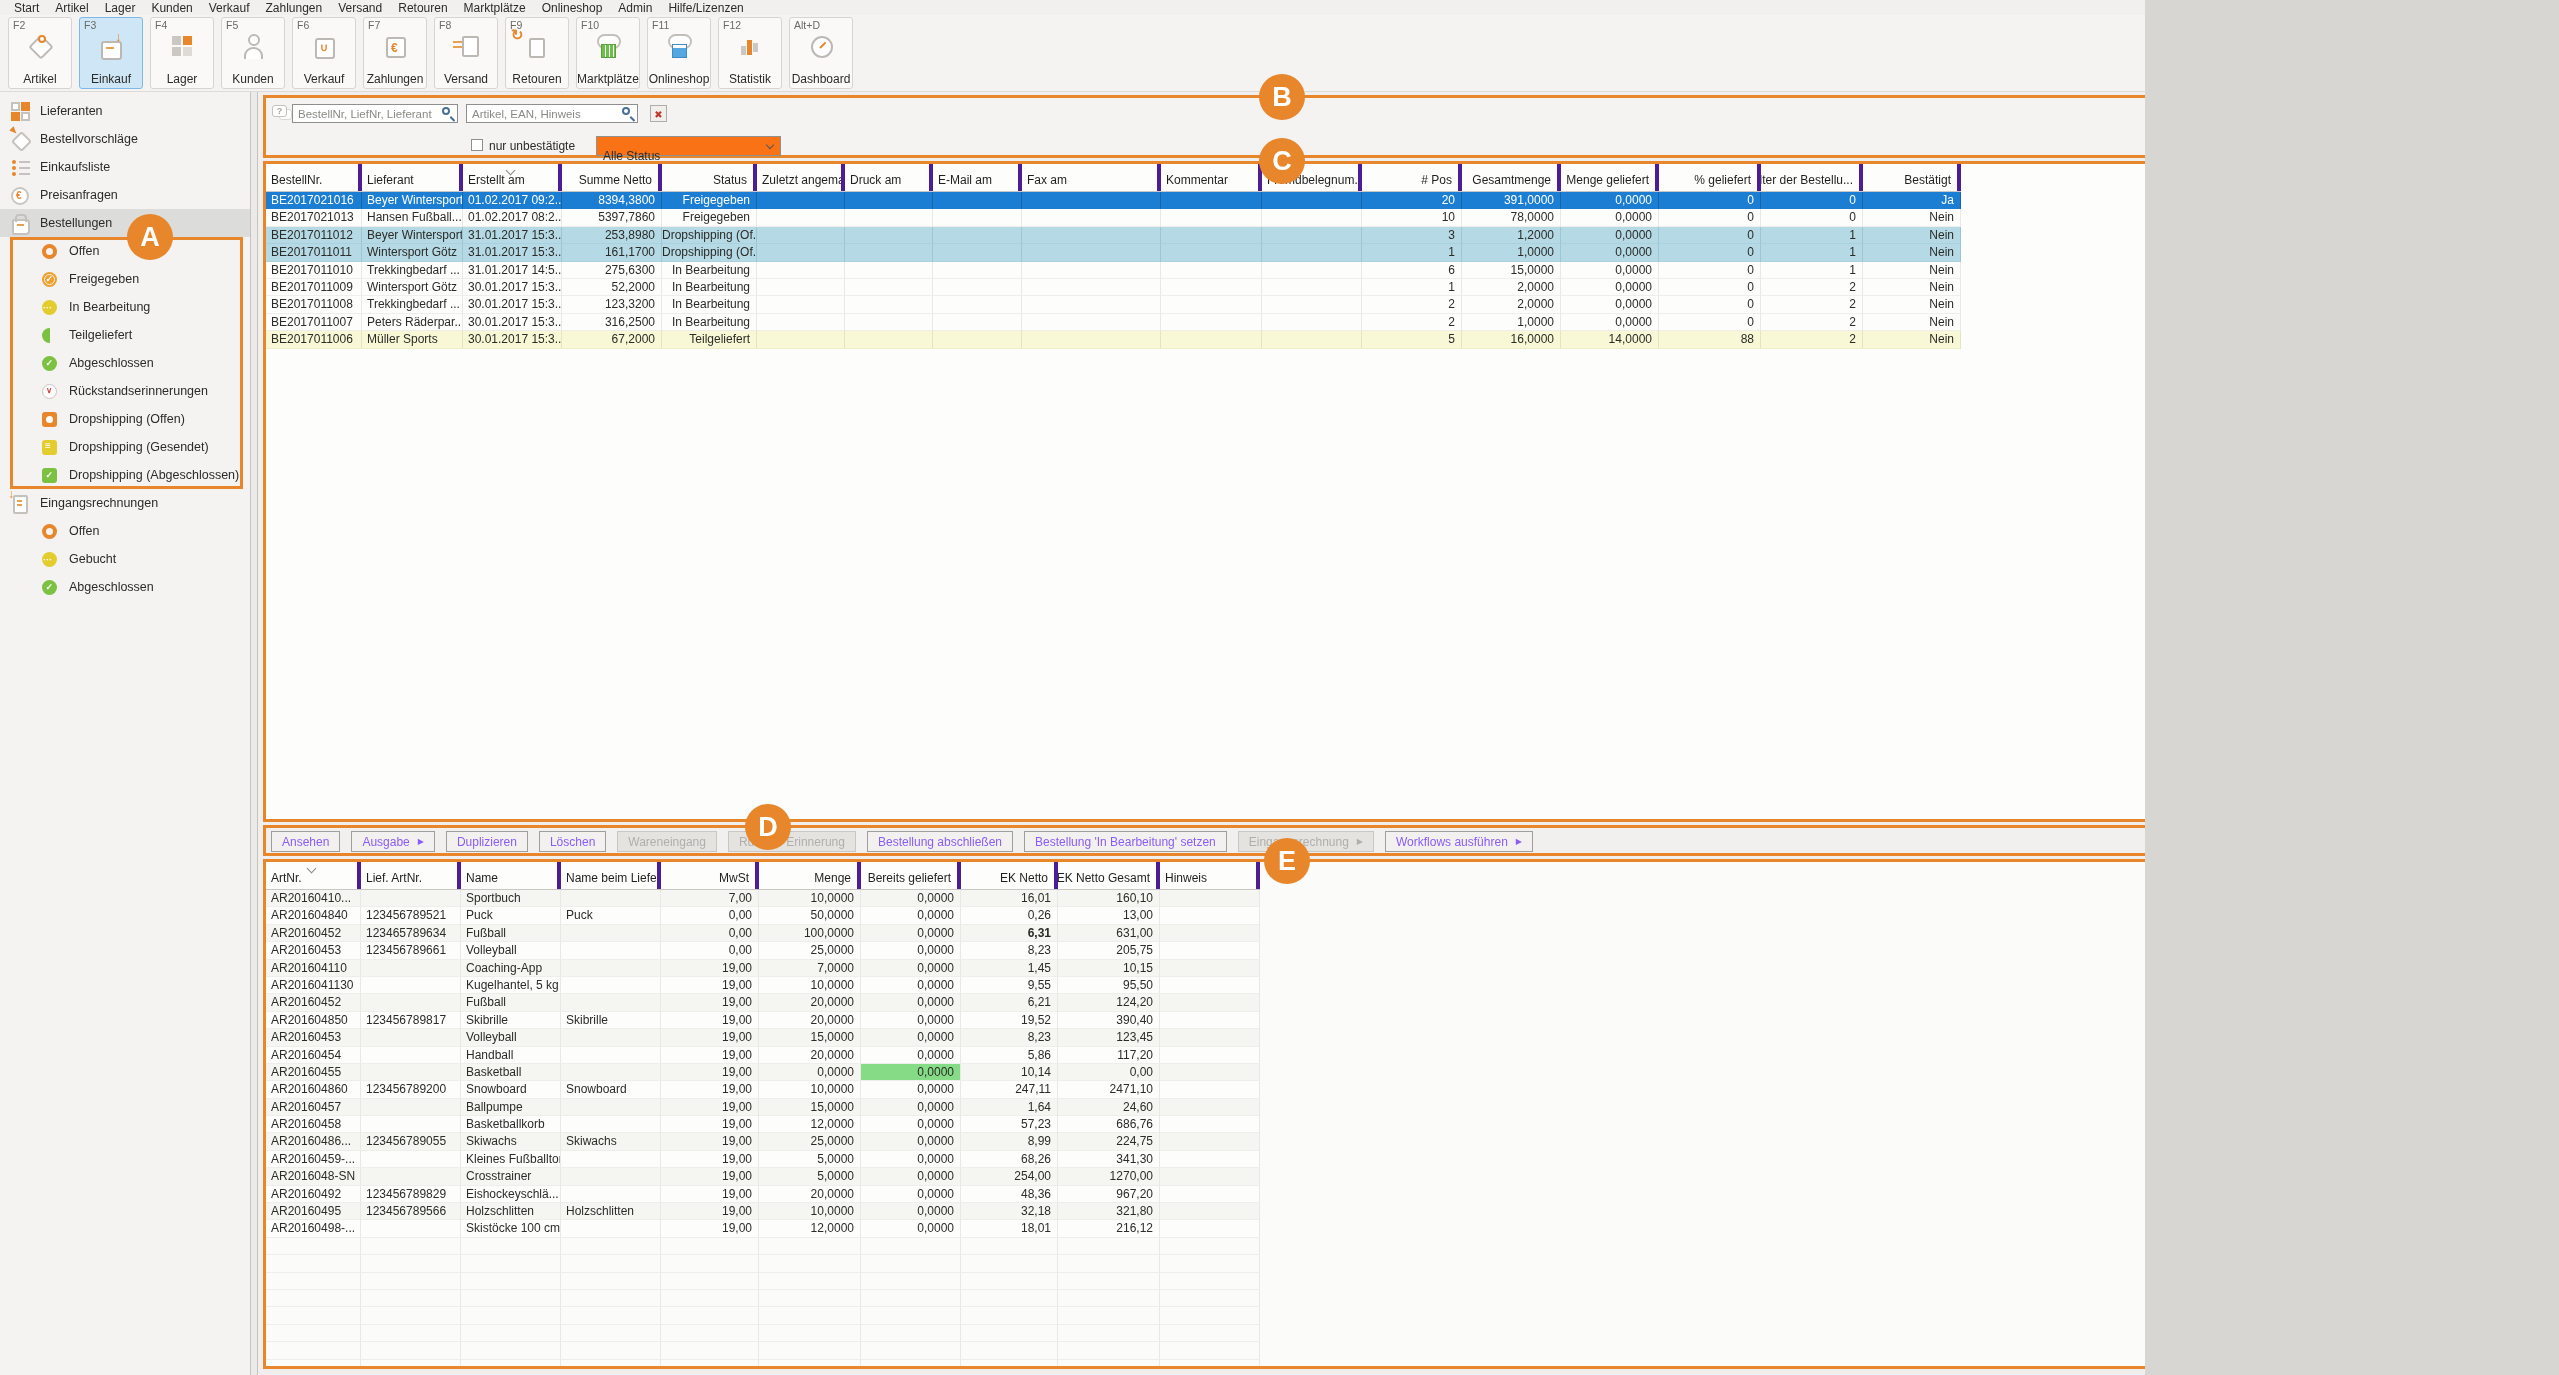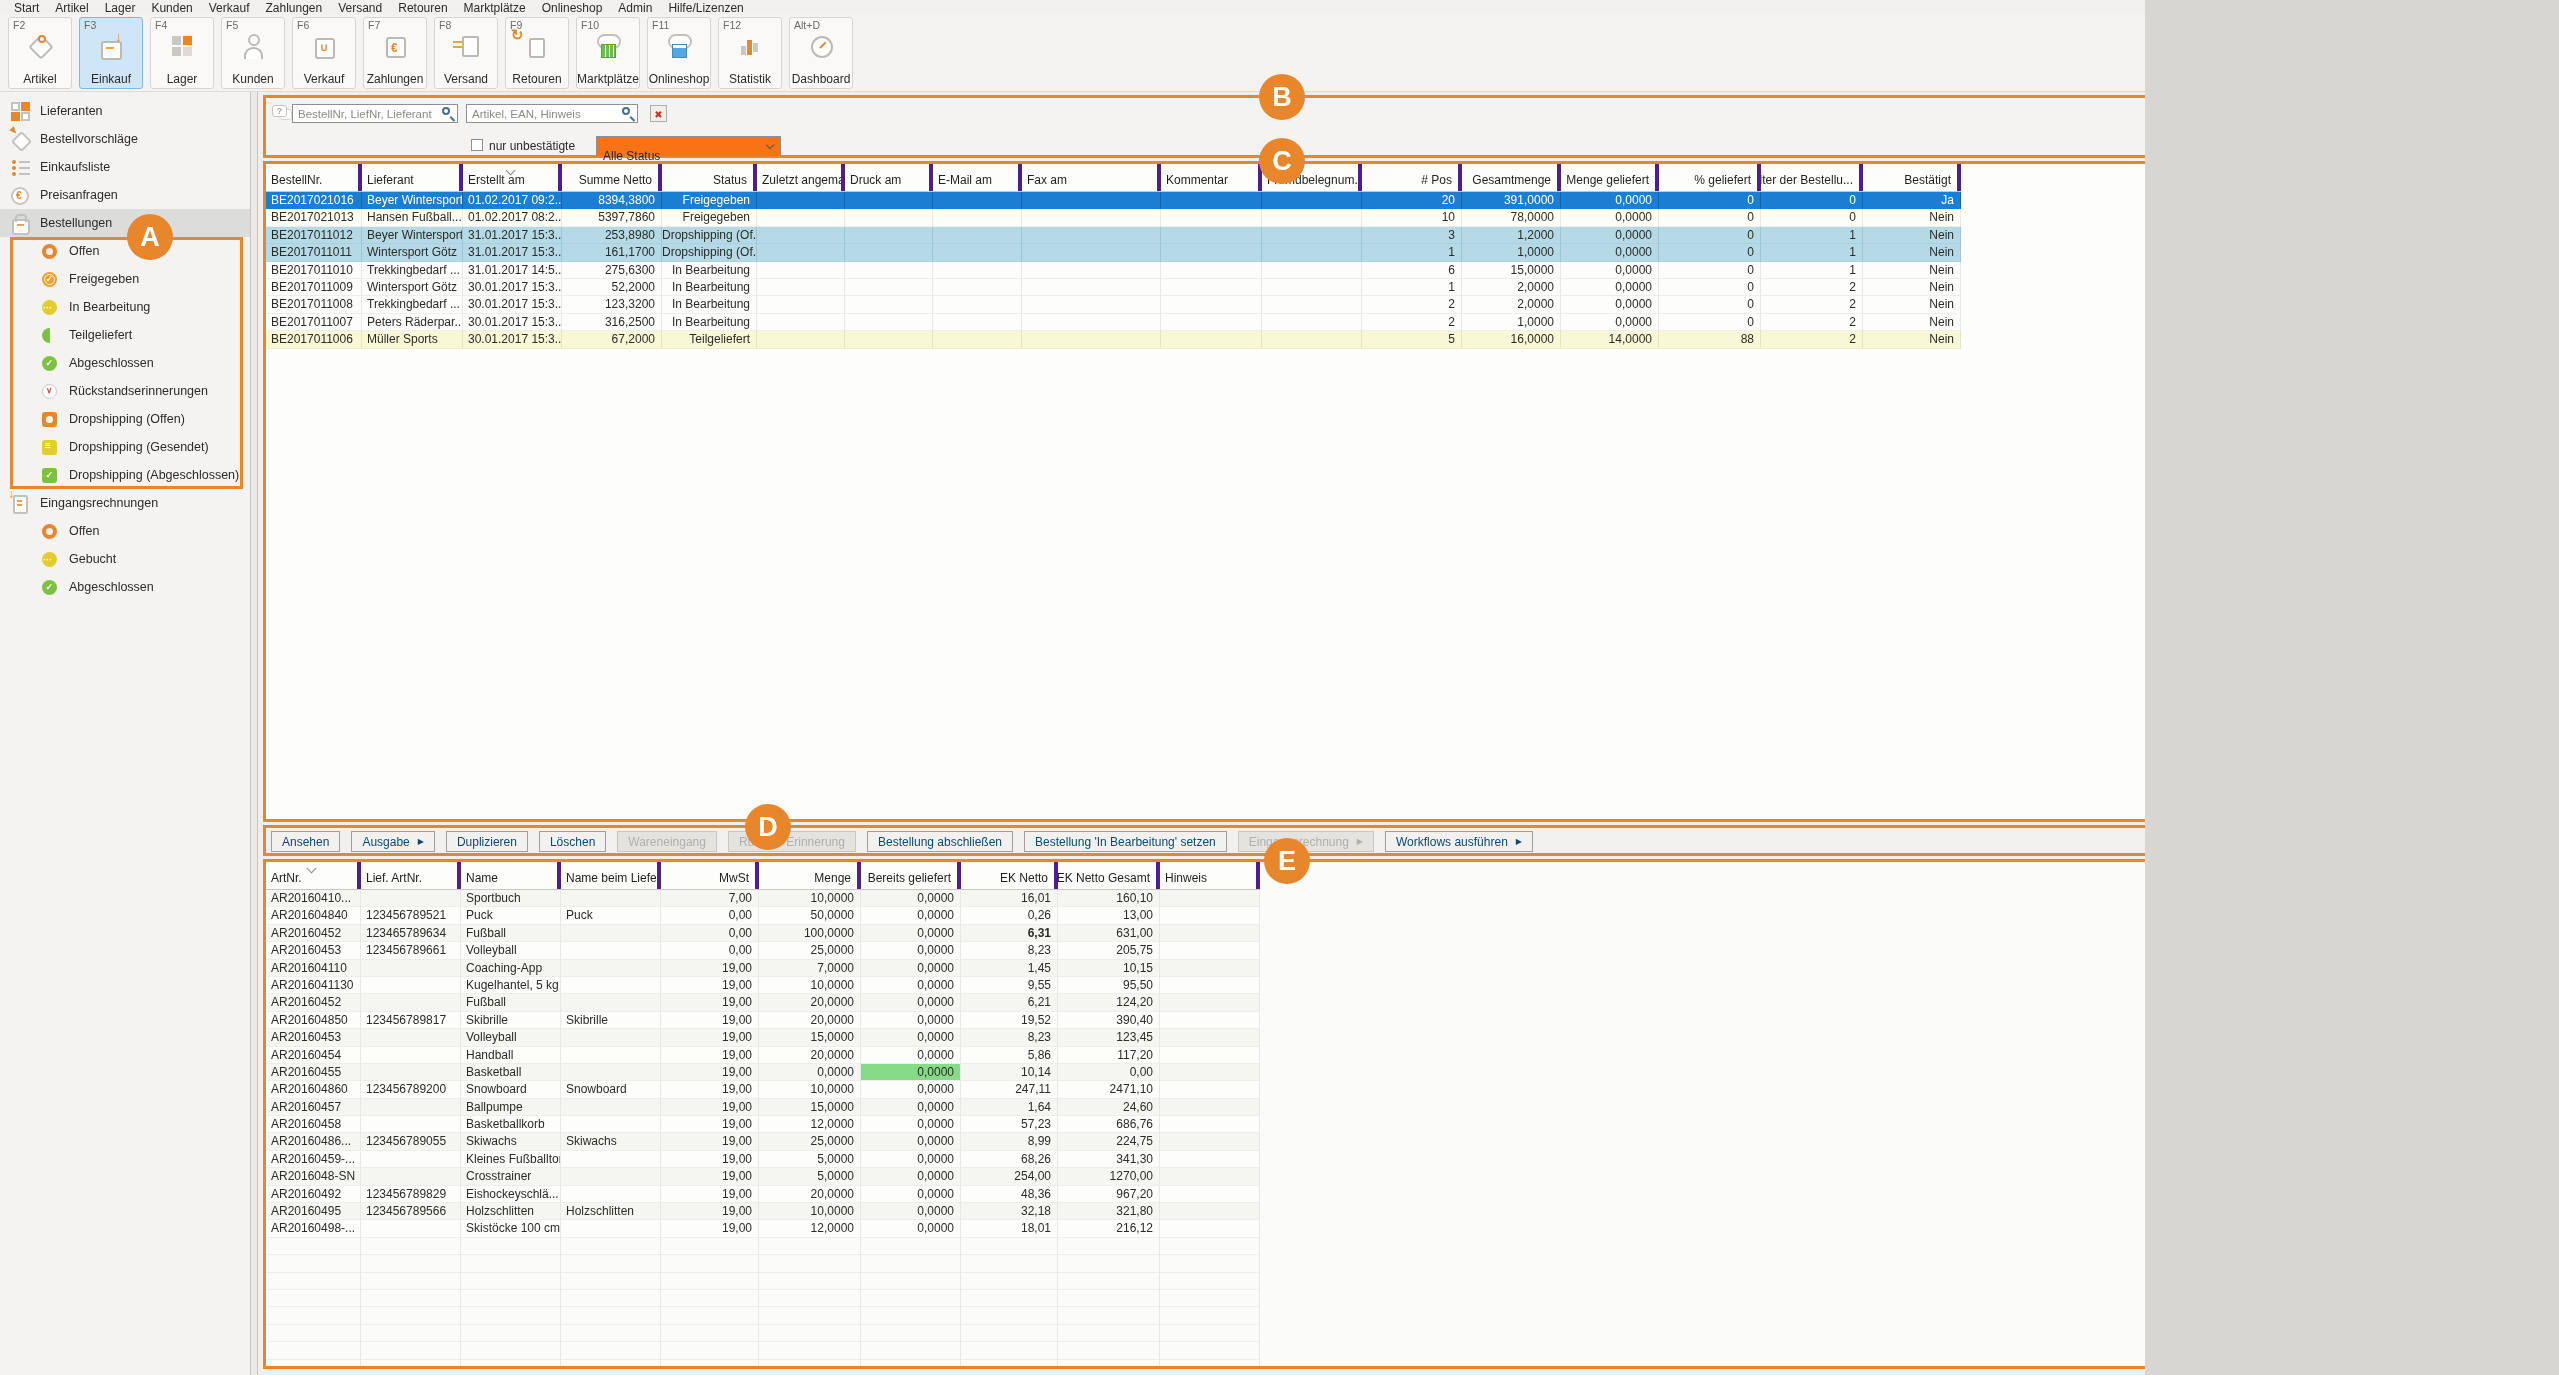--- a/index.html
+++ b/index.html
@@ -157,21 +157,21 @@
   .trow.dropshipping{background:#b5dae5;}
   .trow.dropshipping .tcell{border-right-color:#9cc6d4;border-bottom-color:#a9d2de;}
   .trow.partial{background:#f8f8d6;}
   .trow.partial .tcell{border-right-color:#e4e4c2;border-bottom-color:#ededc8;}
   .trow.alt0{background:#f5f5f2;}
   .trow.alt1{background:#fdfdfc;}
   .tcell.greencell{background:#86DC86;}
 
   
   .actions{position:absolute;left:5px;top:3px;display:flex;gap:11px;}
-  .abtn{height:21px;font-size:12px;font-family:"Liberation Sans",sans-serif;color:#0c4a6e;background:#f2f1ef;border:1px solid #9f9e9b;padding:0 10px;display:flex;align-items:center;gap:8px;cursor:pointer;white-space:nowrap;}
+  .abtn{height:21px;font-size:12px;font-family:"Liberation Sans",sans-serif;color:#8b5cf6;background:#f2f1ef;border:1px solid #9f9e9b;padding:0 10px;display:flex;align-items:center;gap:8px;cursor:pointer;white-space:nowrap;}
   .abtn:disabled{color:#b0afac;background:#e4e3e0;border-color:#c8c7c4;cursor:default;}
   .menu-arrow{font-size:8px;line-height:1;}
 </style>
 </head>
 <body>
 
 <div class="app">
 
   <div class="menubar" id="menubar">
       <span class="menu-item">Start</span>

